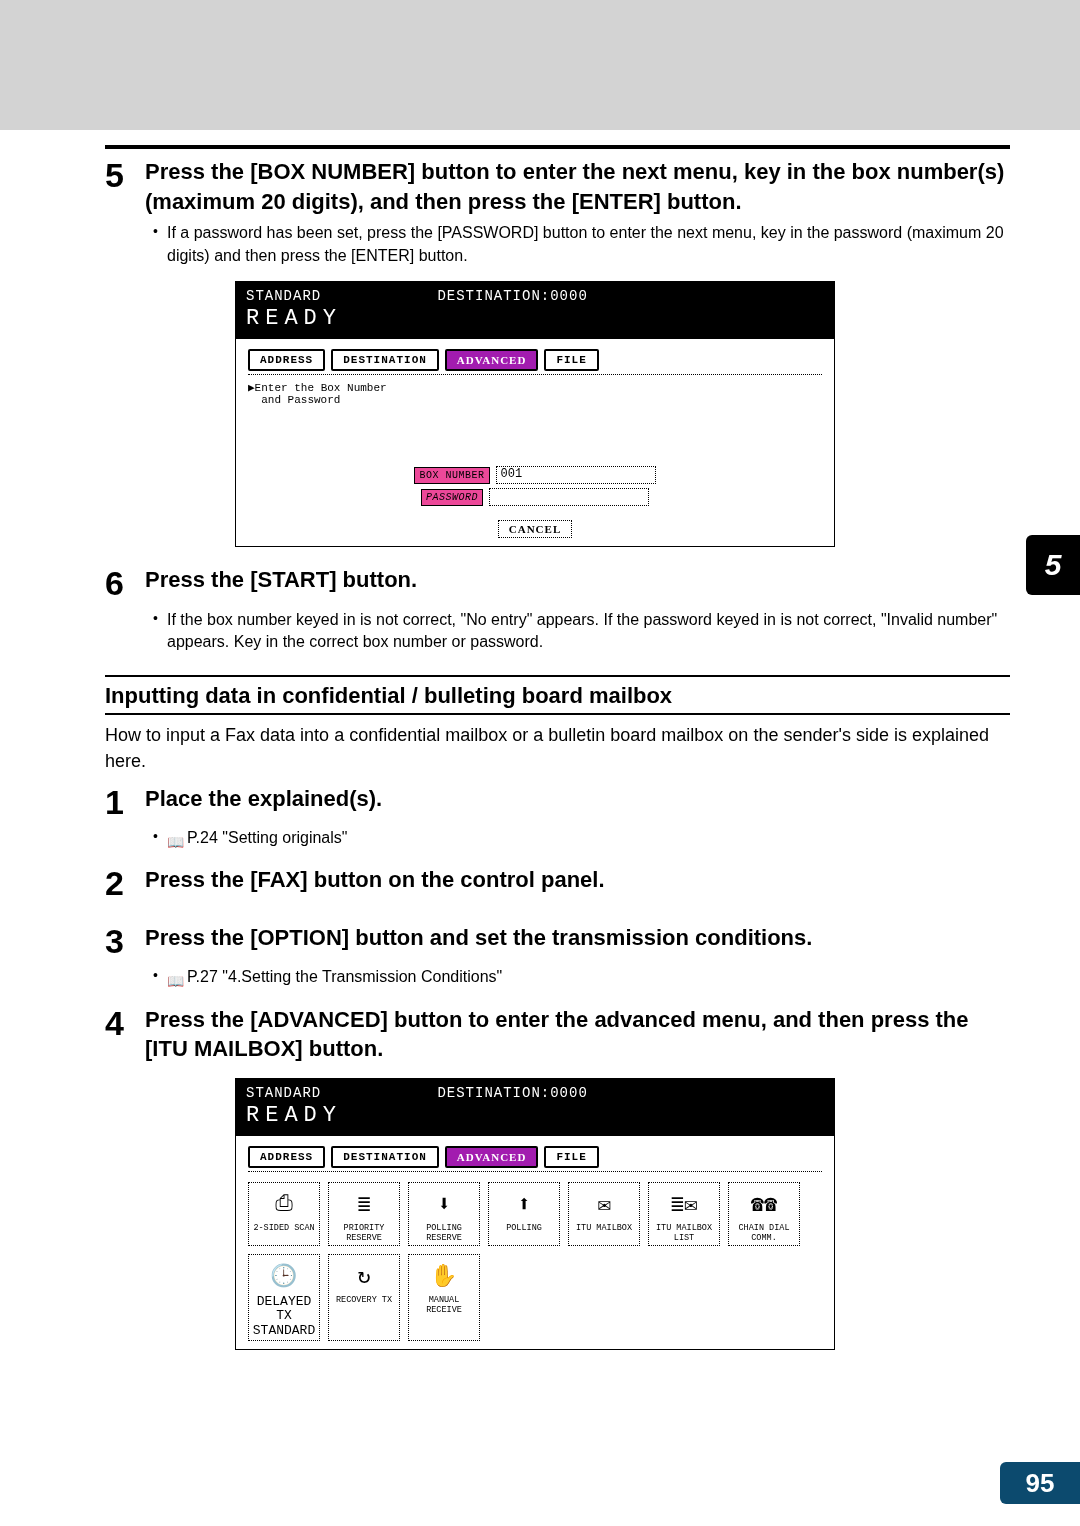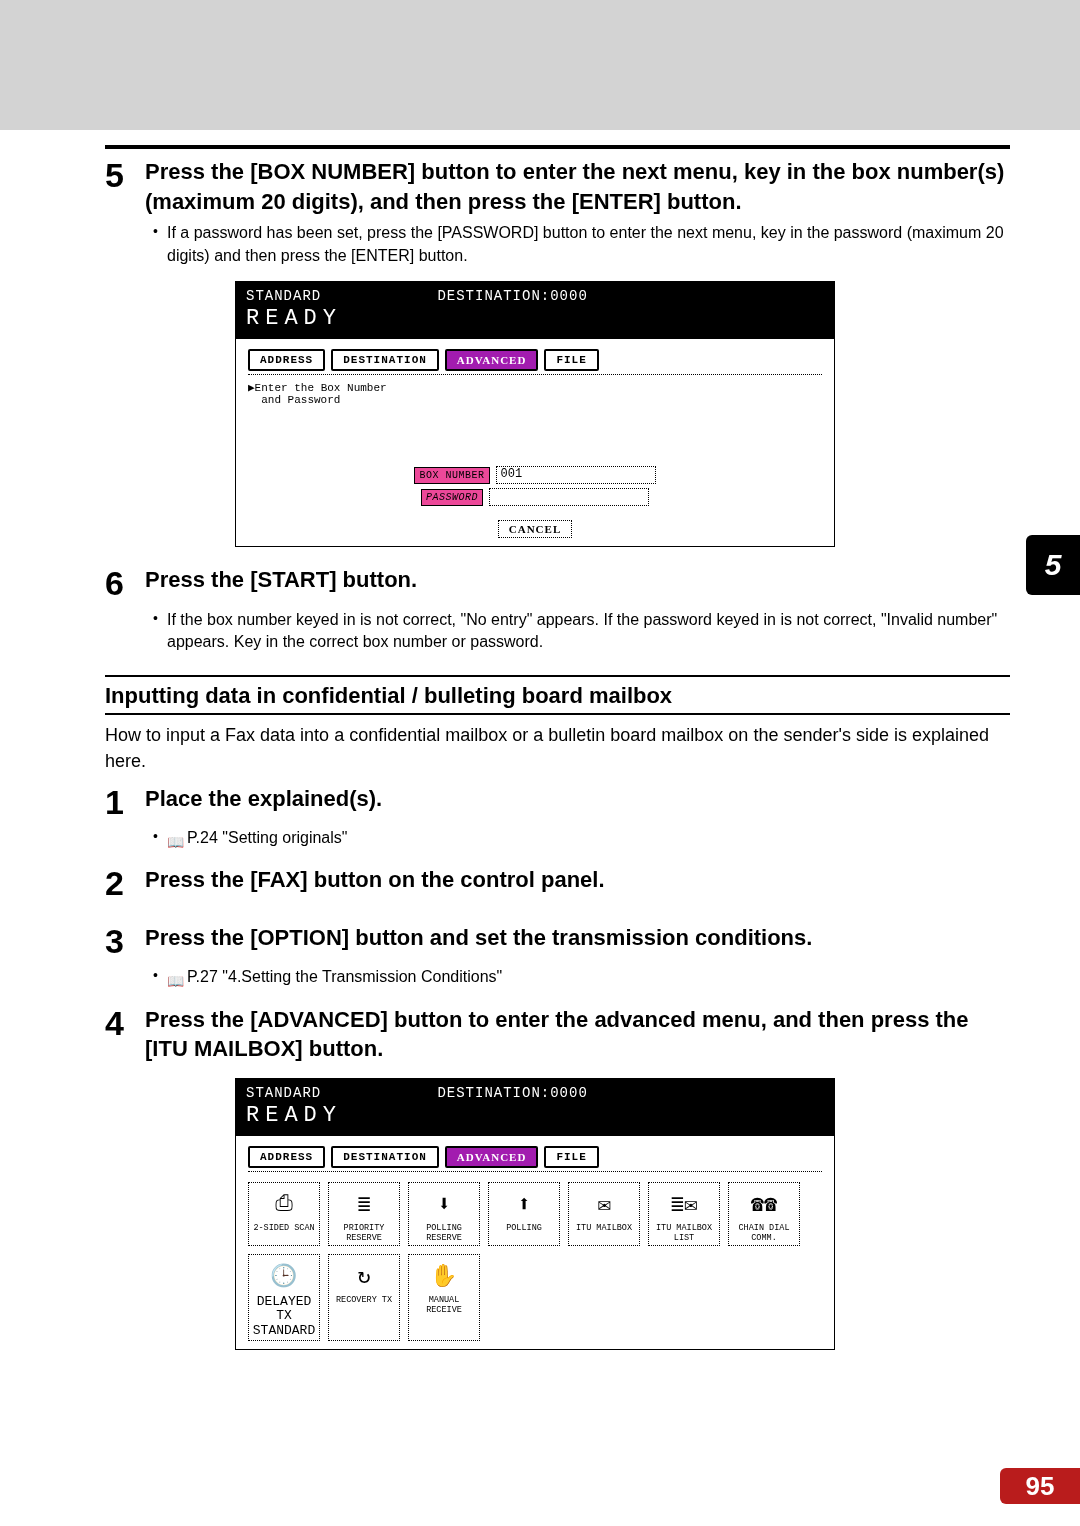--- a/index.html
+++ b/index.html
@@ -40,21 +40,21 @@
 
   
   .adv-grid { display: flex; flex-wrap: wrap; gap: 8px; margin-top: 10px; }
   .adv-cell { width: 72px; border: 1.5px dotted #000; text-align: center; padding: 2px 0; font-family: "Courier New", monospace; }
   .adv-icon { height: 38px; display: flex; align-items: center; justify-content: center; font-size: 22px; }
   .adv-label { font-size: 8.5px; letter-spacing: 0; }
   .adv-row2 { display: flex; gap: 8px; margin-top: 8px; flex-wrap: wrap; }
   .adv-label-two { font-size: 13px; line-height: 1.1; }
 
   .side-tab { position: absolute; right: 0; top: 535px; width: 54px; height: 60px; background: #000; color: #fff; display: flex; align-items: center; justify-content: center; font-size: 30px; font-weight: bold; font-style: italic; border-top-left-radius: 6px; border-bottom-left-radius: 6px; }
-  .page-num-box { position: absolute; right: 0; bottom: 22px; width: 80px; height: 36px; background: #b91c1c; color: #fff; display: flex; align-items: center; justify-content: center; font-size: 26px; font-weight: bold; border-top-left-radius: 6px; border-bottom-left-radius: 6px; }
+  .page-num-box { position: absolute; right: 0; bottom: 22px; width: 80px; height: 42px; background: #0c4a6e; color: #fff; display: flex; align-items: center; justify-content: center; font-size: 26px; font-weight: bold; border-top-left-radius: 6px; border-bottom-left-radius: 6px; }
 </style>
 </head>
 <body>
 
 <div class="page">
   <div class="top-grey"></div>
 
   <div class="side-tab">5</div>
   <div class="page-num-box">95</div>
 

